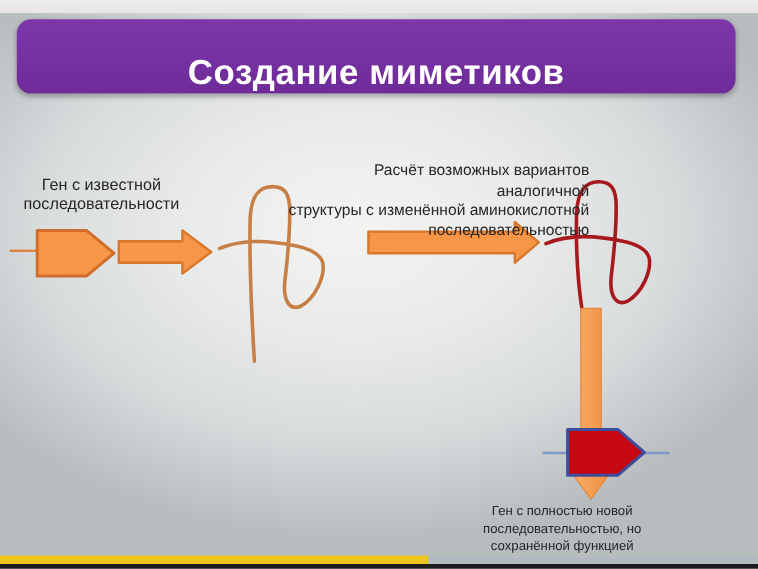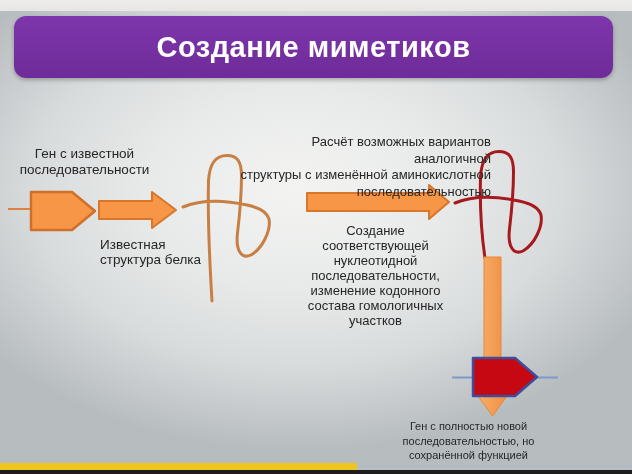--- a/index.html
+++ b/index.html
@@ -11,21 +11,21 @@
   }
   .top-strip {
     position:absolute; top:0; left:0; width:100%; height:11px;
     background:linear-gradient(#efedeb, #e6e6e4);
   }
   .title-banner {
     position:absolute; left:14px; top:16px; width:599px; height:62px;
     border-radius:12px;
     background:linear-gradient(#7d36ab, #6f2b99);
     box-shadow:0 2px 4px rgba(0,0,0,.28);
-    display:flex; align-items:center; justify-content:center;
+    display:flex; align-items:flex-end; justify-content:center;
   }
   .title-banner h1 {
     margin:0; color:#ffffff; font-size:29px; font-weight:bold; letter-spacing:.5px;
   }
   .diagram-svg { position:absolute; left:0; top:0; }
   .label {
     position:absolute; color:#262626; font-size:13.5px;
     white-space:pre-line;
   }
   .lbl-gene-known   { left:2px;   top:146px; width:165px; text-align:center; line-height:16px; }
@@ -94,34 +94,25 @@
 
     <path d="M 484,257 L 501,257 L 501,392 L 510,392 L 492.5,416 L 475,392 L 484,392 Z" fill="url(#gradDownArrow)" stroke="#e8873a" stroke-width="1"></path>
 
     <line x1="452" y1="377.5" x2="558" y2="377.5" stroke-width="2" stroke="#8097cb"></line>
     <polygon points="473,358 515,358 537,377 515,396 473,396" stroke-width="2.5" stroke-linejoin="round" fill="#c60812" stroke="#3e4d9c"></polygon>
   </svg>
 
   <div class="label lbl-gene-known">Ген с известной
 последовательности</div>
 
-  <div class="label lbl-known-struct">Известная
-структура белка</div>
 
   <div class="label lbl-calc">Расчёт возможных вариантов аналогичной
 структуры с изменённой аминокислотной
 последовательностью</div>
 
-  <div class="label lbl-create">Создание
-соответствующей
-нуклеотидной
-последовательности,
-изменение кодонного
-состава гомологичных
-участков</div>
 
   <div class="label lbl-gene-new">Ген с полностью новой
 последовательностью, но
 сохранённой функцией</div>
 
   <div class="progress-track">
     <div class="progress-line"></div>
     <div class="progress-fill" style="width: 56.5%; background: rgb(238, 197, 28);"></div>
   </div>
 

